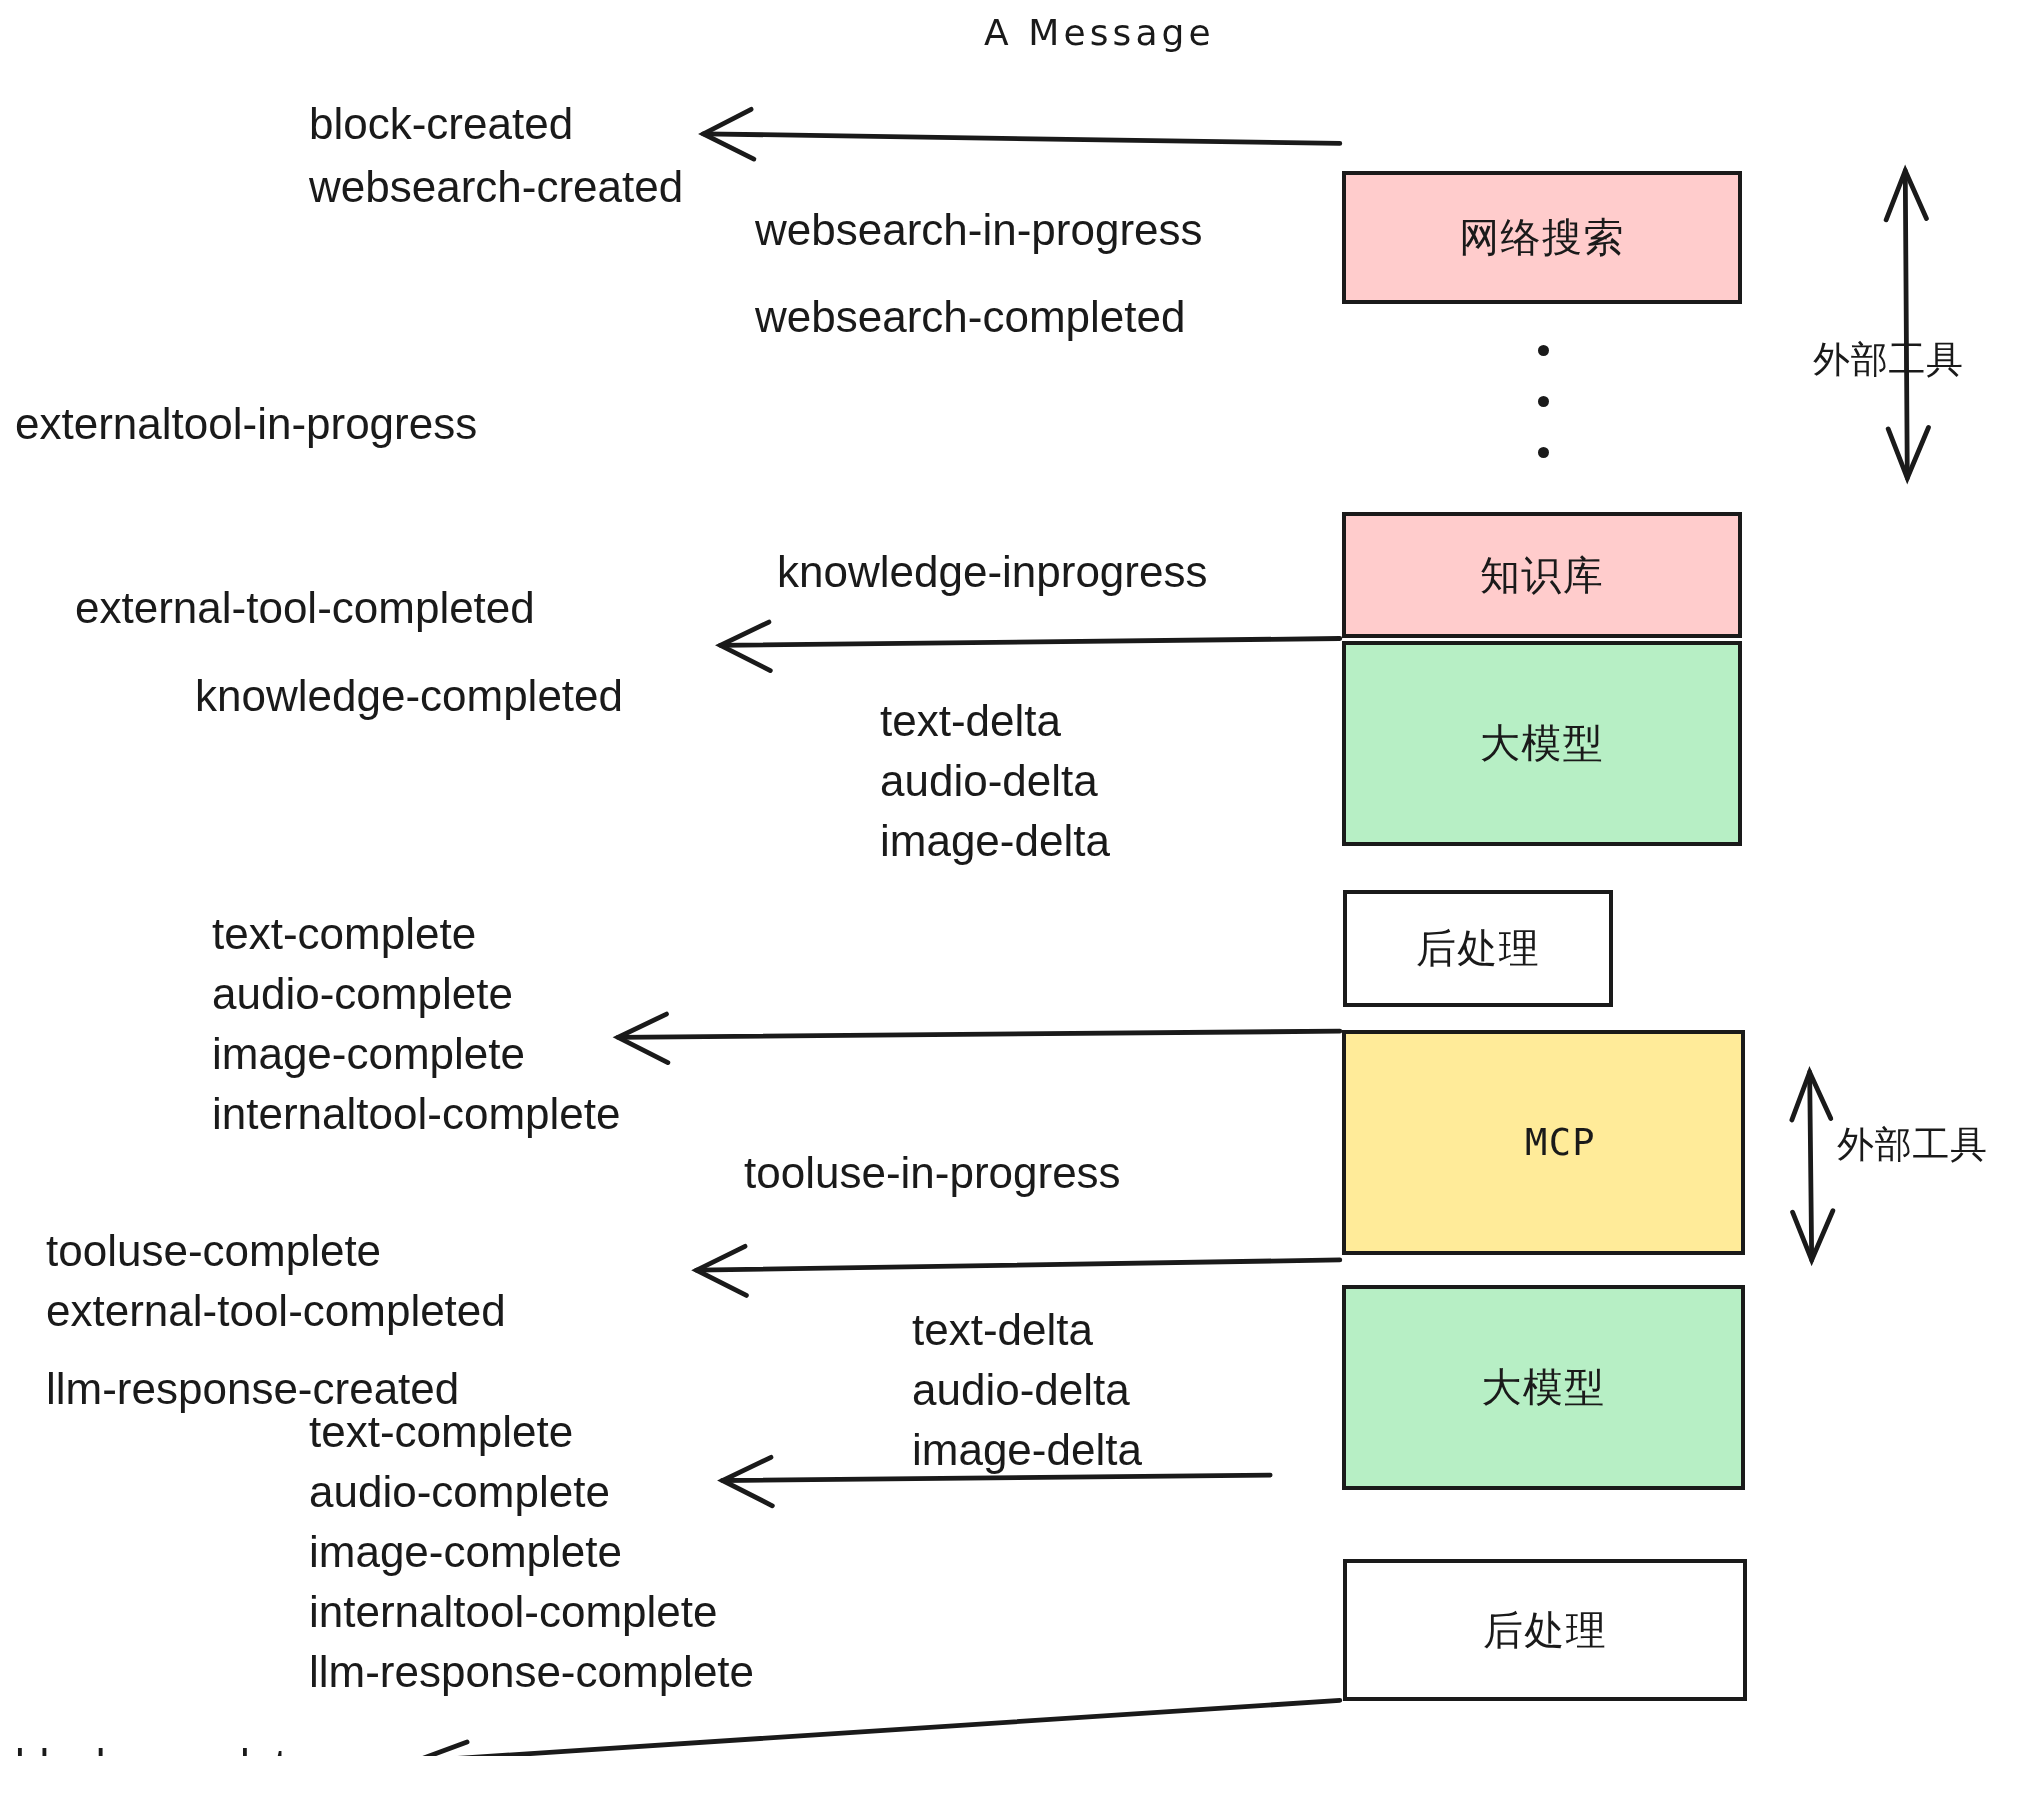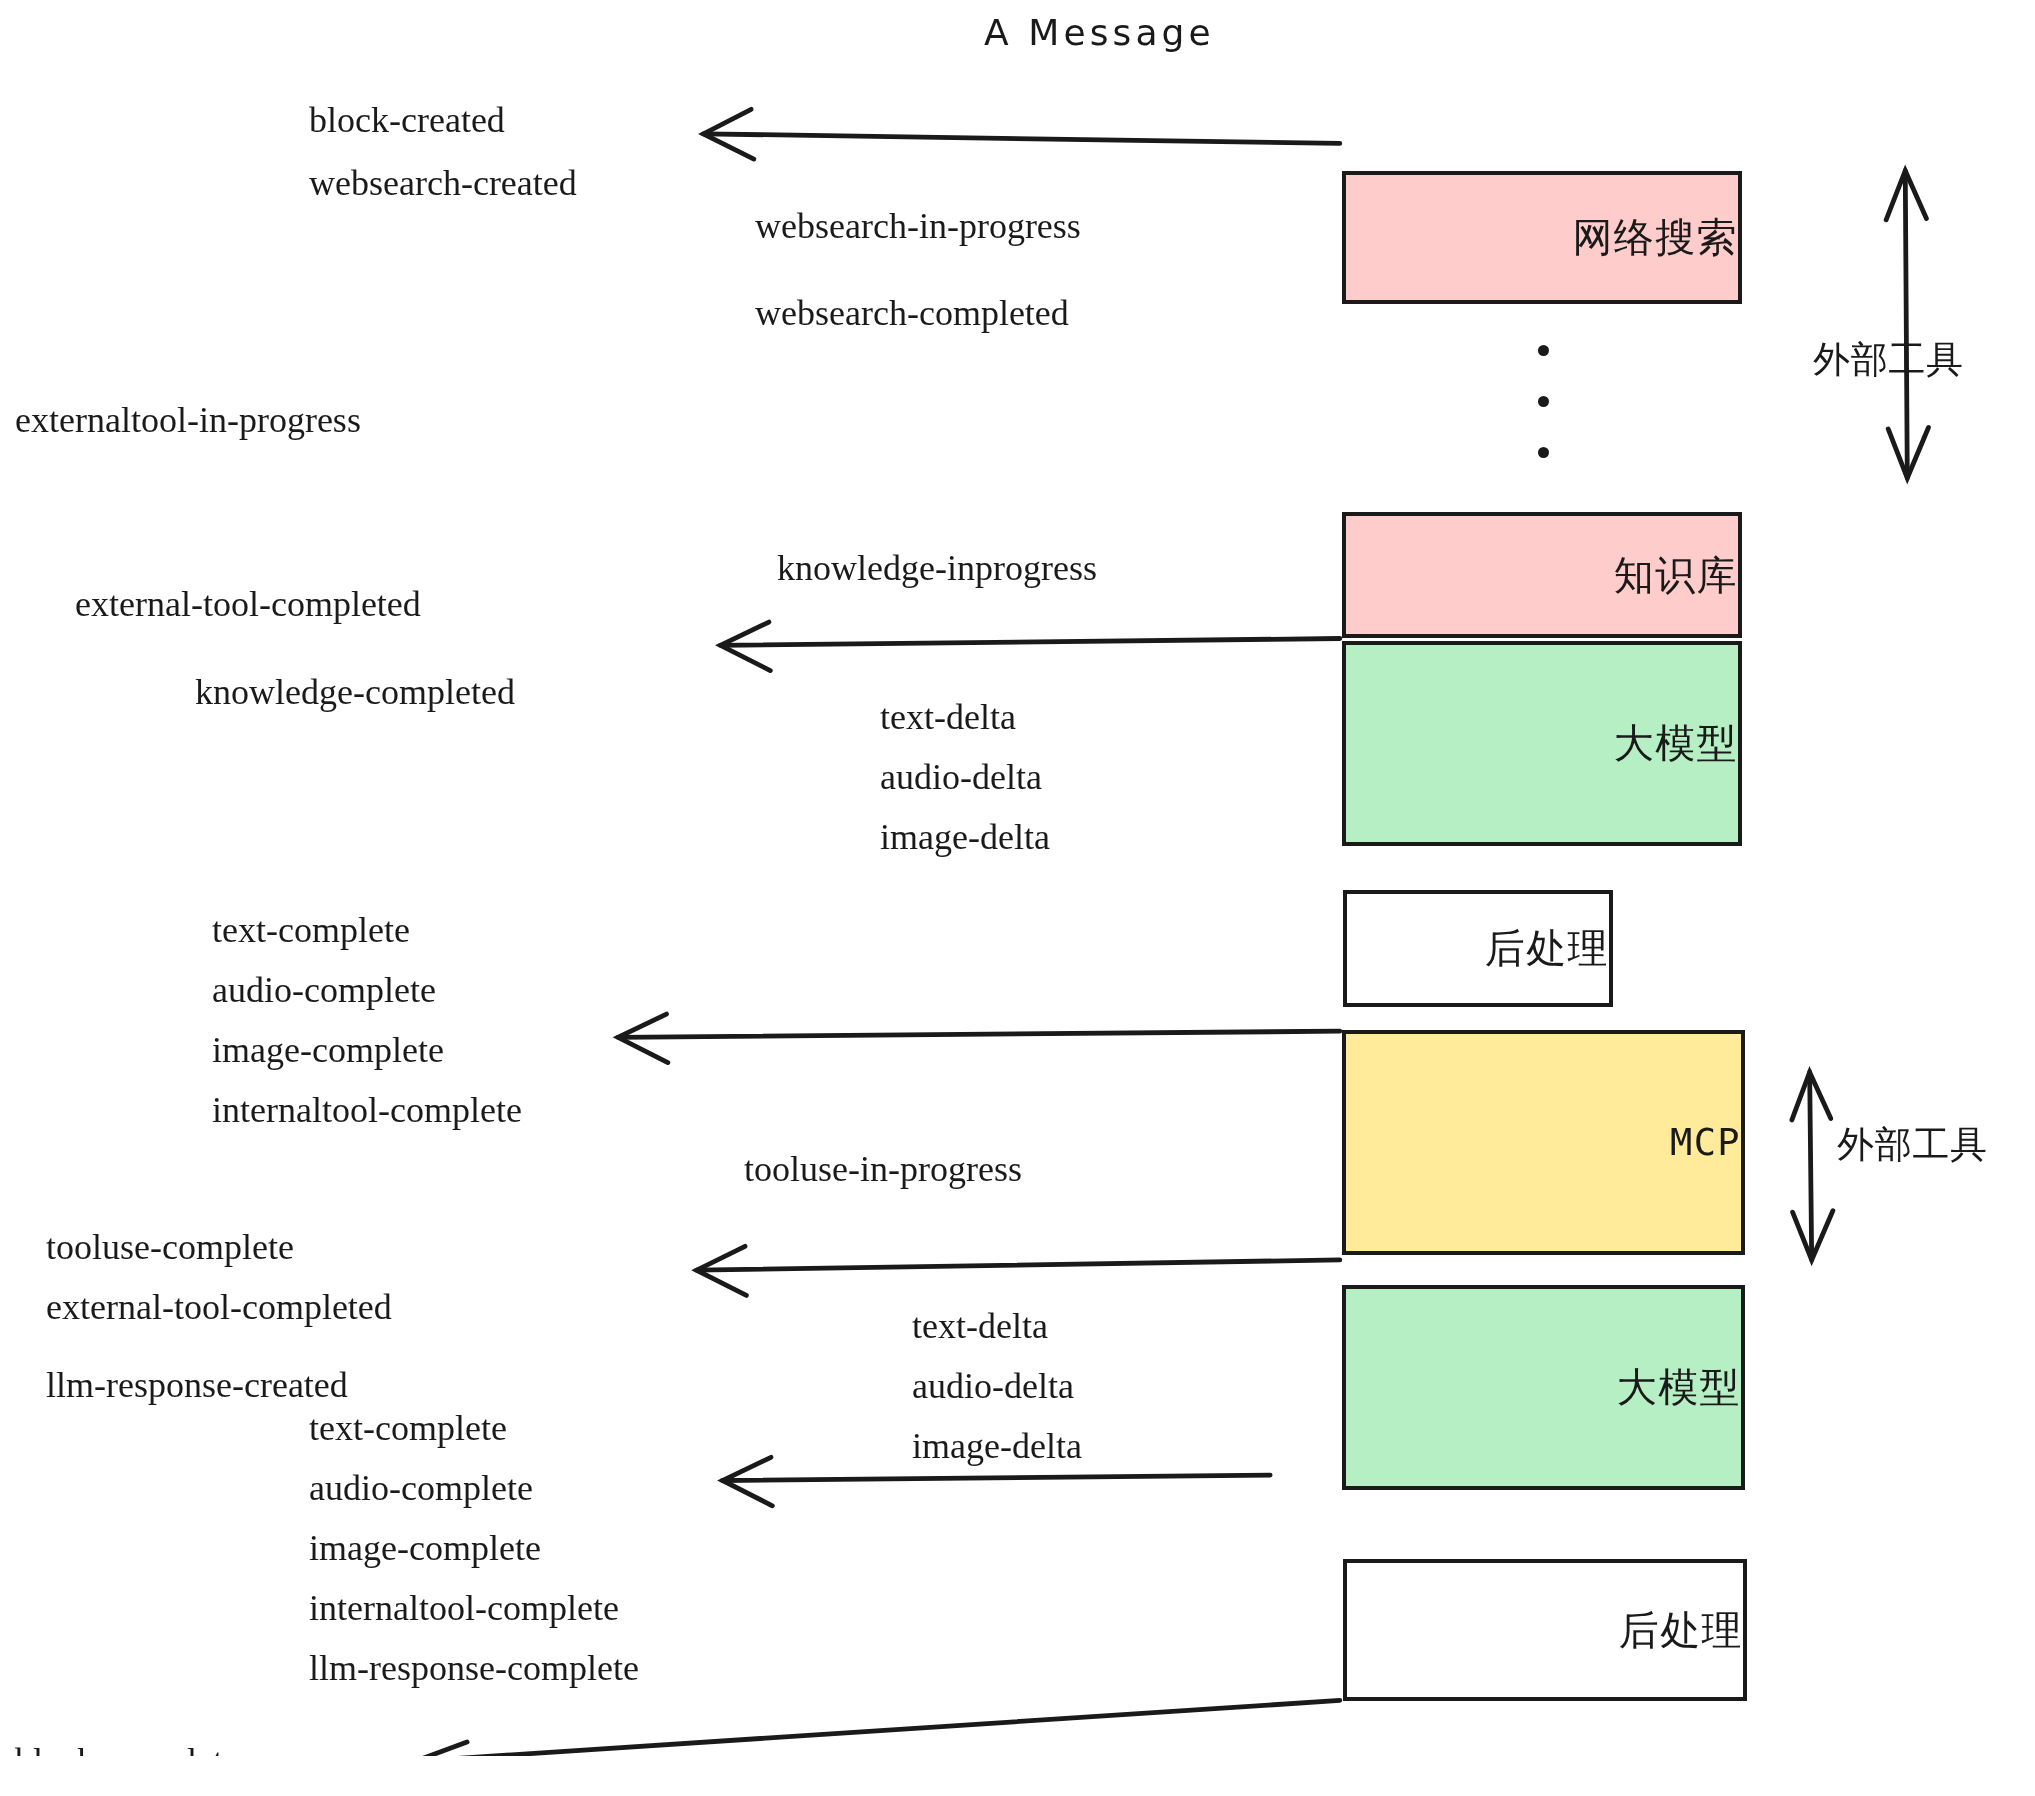--- a/index.html
+++ b/index.html
@@ -18,34 +18,34 @@
   }
   .title {
     position: absolute;
     font-family: "DejaVu Sans", "Liberation Sans", sans-serif;
     font-size: 36px;
     letter-spacing: 4.1px;
     white-space: nowrap;
   }
   .evt {
     position: absolute;
-    font-family: Liberation Serif, serif;
-    font-size: 36px;
+    font-family: Liberation Sans, sans-serif;
+    font-size: 44px;
     letter-spacing: 0px;
     white-space: nowrap;
     line-height: 1;
     text-align: right;
   }
   .box {
     position: absolute;
     box-sizing: border-box;
     border: 4.1px solid #1a1a1a;
     display: flex;
     align-items: center;
-    justify-content: flex-end;
+    justify-content: center;
     font-family: "DejaVu Sans", "Liberation Sans", sans-serif;
     font-size: 40px;
     letter-spacing: 1.4px;
     color: #1a1a1a;
   }
   .box.mcp {
     font-family: "DejaVu Sans Mono", "Liberation Mono", monospace;
     font-size: 37px;
     padding-left: 34px;
   }

